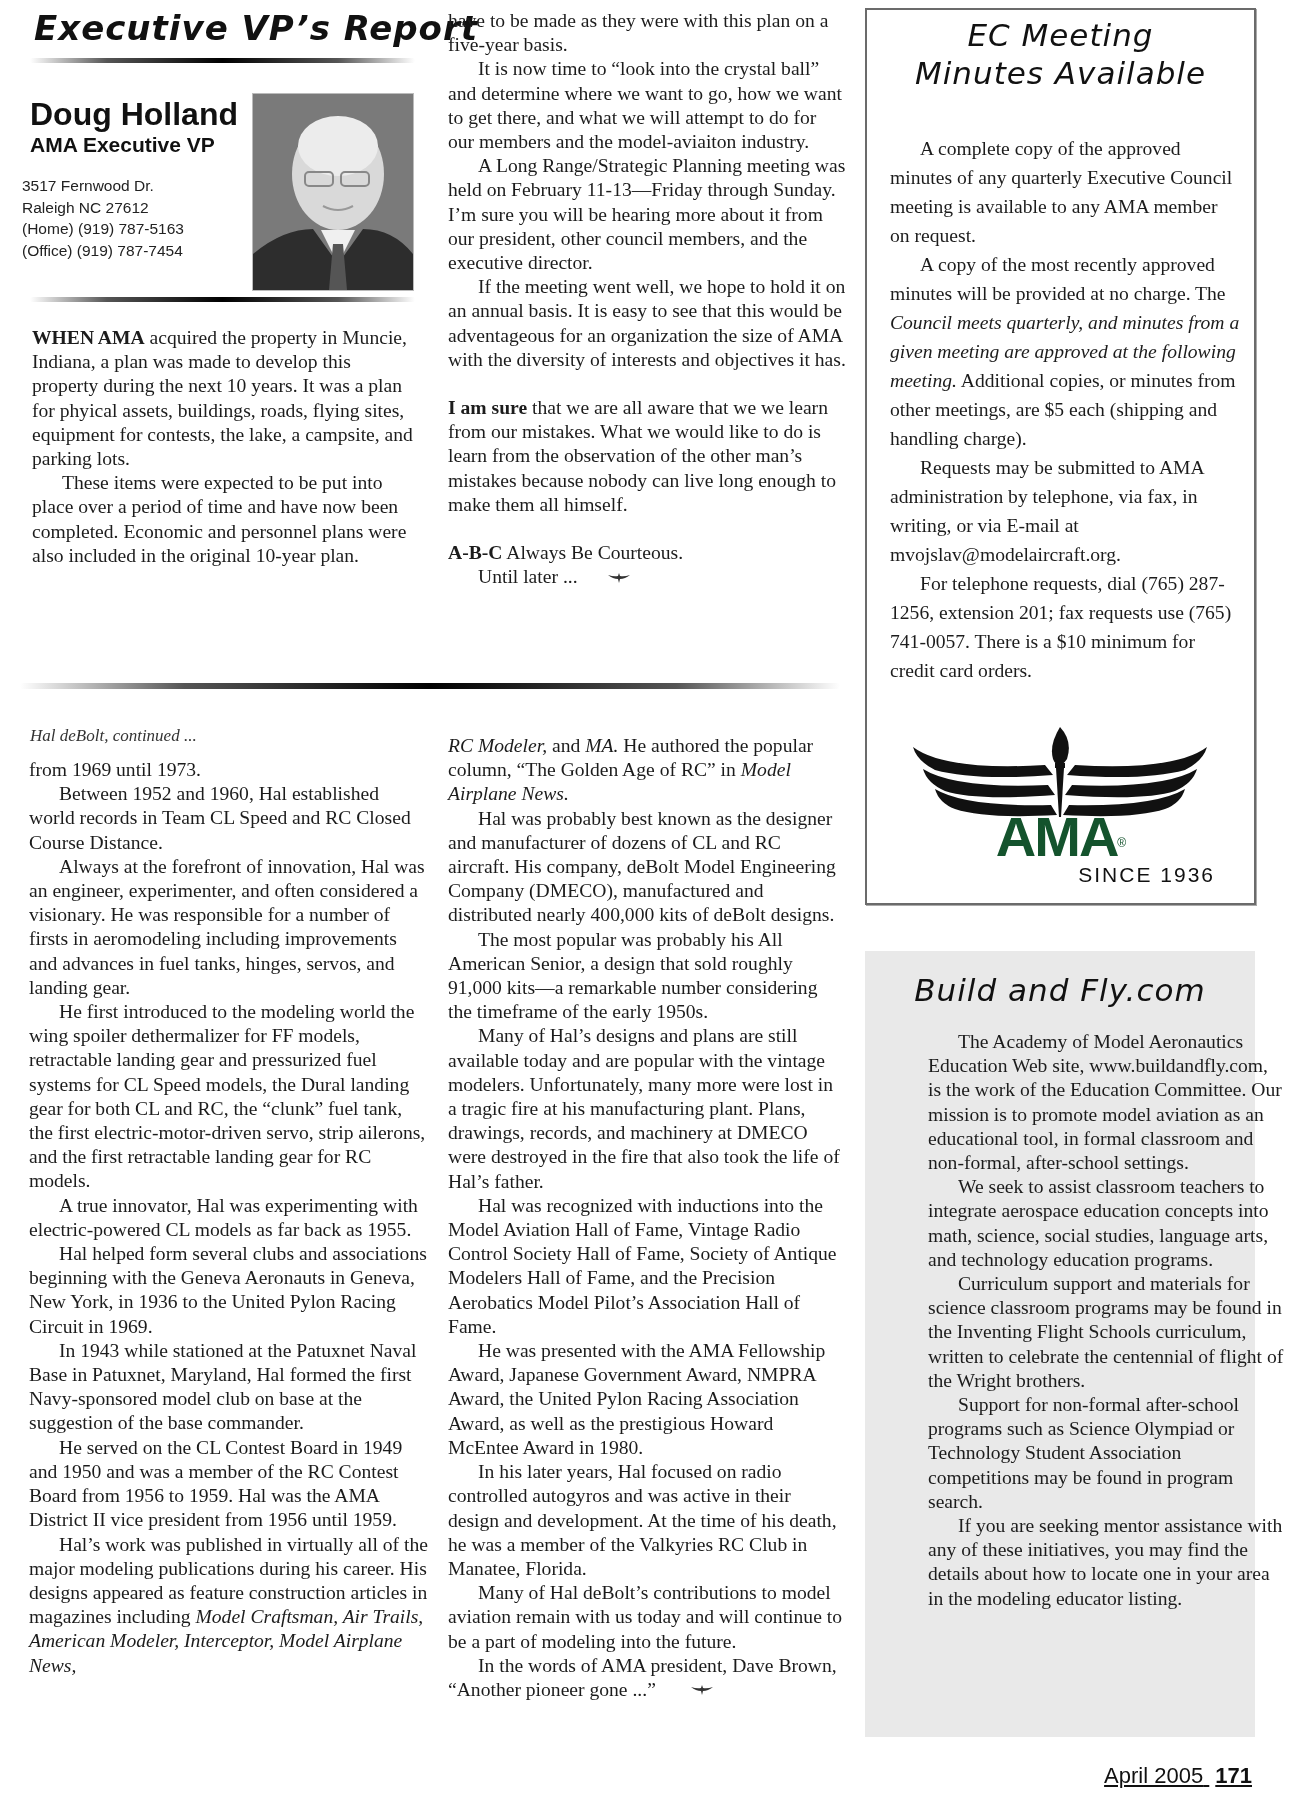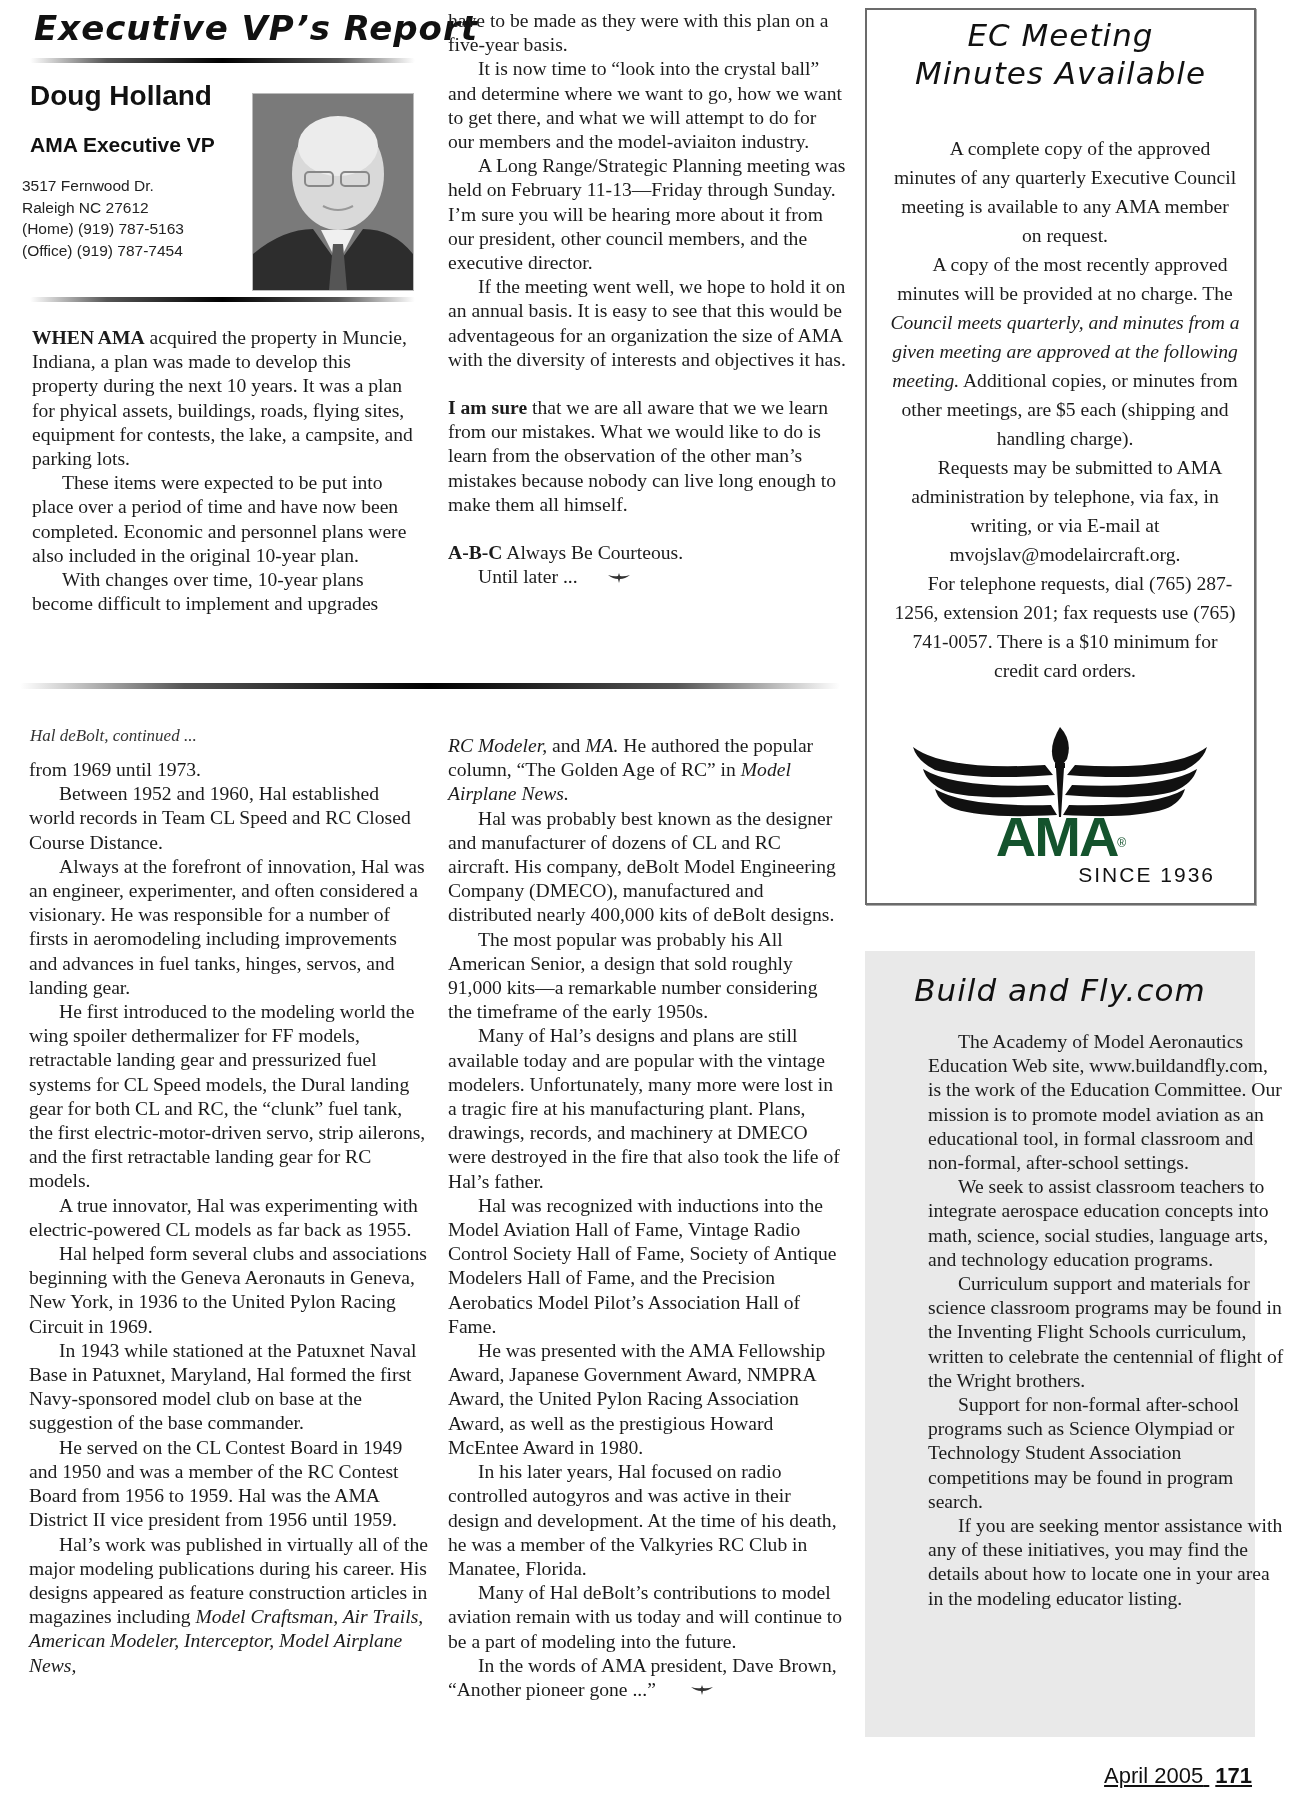--- a/index.html
+++ b/index.html
@@ -29,33 +29,33 @@
       radial-gradient(ellipse 34% 30% at 55% 38%, #e8e8e8 0%, #cfcfcf 55%, rgba(0,0,0,0) 75%),
       radial-gradient(ellipse 60% 30% at 50% 100%, #2a2a2a 0%, #3a3a3a 60%, rgba(0,0,0,0) 80%),
       linear-gradient(135deg, #6a6a6a, #8a8a8a 50%, #555);
     border: 1px solid #bbb;
   }
 
   .ec-box { border: 2px solid #6b6b6b; box-shadow: 1px 1px 0 #aaa; background: #fff; }
   .bf-box { background: #e9e9e9; }
 
   .box-text { font-family: "Liberation Serif", serif; font-size: 19.6px; line-height: 29px; color: #1c1c1c; }
-  .box-text p { margin: 0; text-indent: 30px; text-align: center; }
+  .box-text p { margin: 0; text-indent: 30px; }
   .bf-text { font-family: "Liberation Serif", serif; font-size: 19.6px; line-height: 24.2px; color: #1c1c1c; }
   .bf-text p { margin: 0; text-indent: 30px; }
 
   .mark { display: inline-block; font-size: 12px; vertical-align: middle; color: #333; }
 </style>
 </head>
 <body>
 
 <div class="abs title-ital" style="left:34px; top:8px; font-size:34px; font-weight:bold; white-space:nowrap;">Executive VP’s Report</div>
 <div class="abs rule" style="left:30px; top:58px; width:385px;"></div>
 
-<div class="abs sans" style="left:30px; top:80px; font-size:28px; font-weight:bold; color:#111;">Doug Holland</div>
+<div class="abs sans" style="left:30px; top:96px; font-size:32px; font-weight:bold; color:#111;">Doug Holland</div>
 <div class="abs sans" style="left:30px; top:133px; font-size:21px; font-weight:bold; color:#111;">AMA Executive VP</div>
 <div class="abs sans" style="left:22px; top:175px; font-size:15.5px; line-height:21.5px; color:#222;">
   <div>3517 Fernwood Dr.</div>
   <div>Raleigh NC 27612</div>
   <div>(Home) (919) 787-5163</div>
   <div>(Office) (919) 787-7454</div>
 </div>
 <div class="abs photo" style="left:252px; top:93px; width:160px; height:196px;" title="Portrait of Doug Holland">
   <svg width="160" height="196" viewBox="0 0 160 196">
     <rect width="160" height="196" fill="#7a7a7a"></rect>
@@ -67,21 +67,20 @@
     <path d="M0 196 L0 160 Q30 135 60 135 L85 170 L110 135 Q140 135 160 160 L160 196 Z" fill="#2d2d2d"></path>
     <path d="M68 136 L85 170 L102 136 Z" fill="#f0f0f0"></path>
     <path d="M80 150 L90 150 L94 196 L76 196 Z" fill="#555"></path>
   </svg>
 </div>
 <div class="abs rule" style="left:30px; top:297px; width:385px;"></div>
 
 <div class="abs col-text" style="left:32px; top:326px; width:390px;">
   <p class="noind"><b>WHEN AMA</b><span> acquired the property in Muncie, Indiana, a plan was made to develop this property during the next 10 years. It was a plan for phyical assets, buildings, roads, flying sites, equipment for contests, the lake, a campsite, and parking lots.</span></p>
   <p>These items were expected to be put into place over a period of time and have now been completed. Economic and personnel plans were also included in the original 10-year plan.</p>
-  <p>With changes over time, 10-year plans become difficult to implement and upgrades</p>
 </div>
 
 <div class="abs col-text" style="left:448px; top:9px; width:398px;">
   <p class="noind">have to be made as they were with this plan on a five-year basis.</p>
   <p>It is now time to “look into the crystal ball” and determine where we want to go, how we want to get there, and what we will attempt to do for our members and the model-aviaiton industry.</p>
   <p>A Long Range/Strategic Planning meeting was held on February 11-13—Friday through Sunday. I’m sure you will be hearing more about it from our president, other council members, and the executive director.</p>
   <p>If the meeting went well, we hope to hold it on an annual basis. It is easy to see that this would be adventageous for an organization the size of AMA with the diversity of interests and objectives it has.</p>
   <p class="noind gap"><b>I am sure</b><span> that we are all aware that we we learn from our mistakes. What we would like to do is learn from the observation of the other man’s mistakes because nobody can live long enough to make them all himself.</span></p>
   <p class="noind gap"><b>A-B-C</b><span> Always Be Courteous.</span></p>
   <p><span>Until later ...</span><span class="mark">

